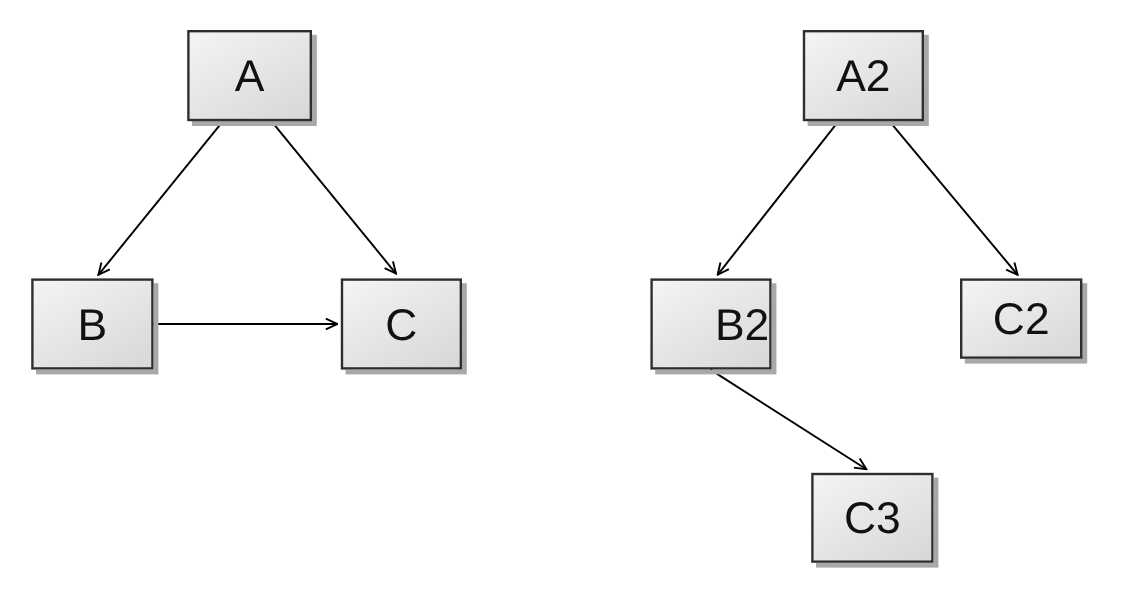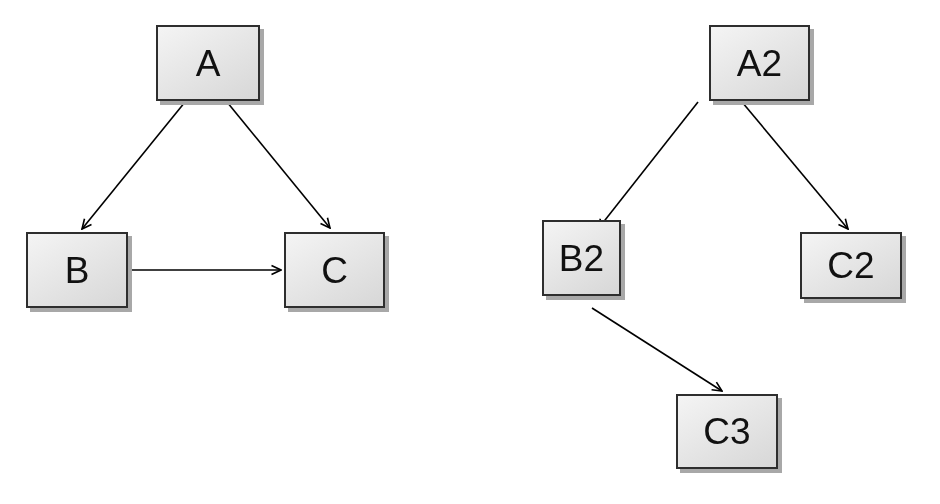--- a/index.html
+++ b/index.html
@@ -70,24 +70,24 @@
           <span class="node-label">A</span>
         </div>
         <div class="node" style="left: 26px; top: 232px; width: 102px; height: 76px;">
           <span class="node-label">B</span>
         </div>
         <div class="node" style="left: 284px; top: 232px; width: 101px; height: 76px;">
           <span class="node-label">C</span>
         </div>
       </div>
       <div>
-        <div class="node" style="left: 669px; top: 25px; width: 101px; height: 76px; margin-left: 40px;">
+        <div class="node" style="left: 669px; top: 25px; width: 101px; height: 76px;">
           <span class="node-label">A2</span>
         </div>
-        <div class="node" style="left: 542px; top: 220px; width: 79px; height: 76px;">
+        <div class="node" style="left: 542px; top: 232px; width: 101px; height: 76px; justify-content: flex-end;">
           <span class="node-label">B2</span>
         </div>
         <div class="node" style="left: 800px; top: 232px; width: 102px; height: 67px;">
           <span class="node-label">C2</span>
         </div>
         <div class="node" style="left: 676px; top: 394px; width: 102px; height: 75px;">
           <span class="node-label">C3</span>
         </div>
       </div>
     </div>

